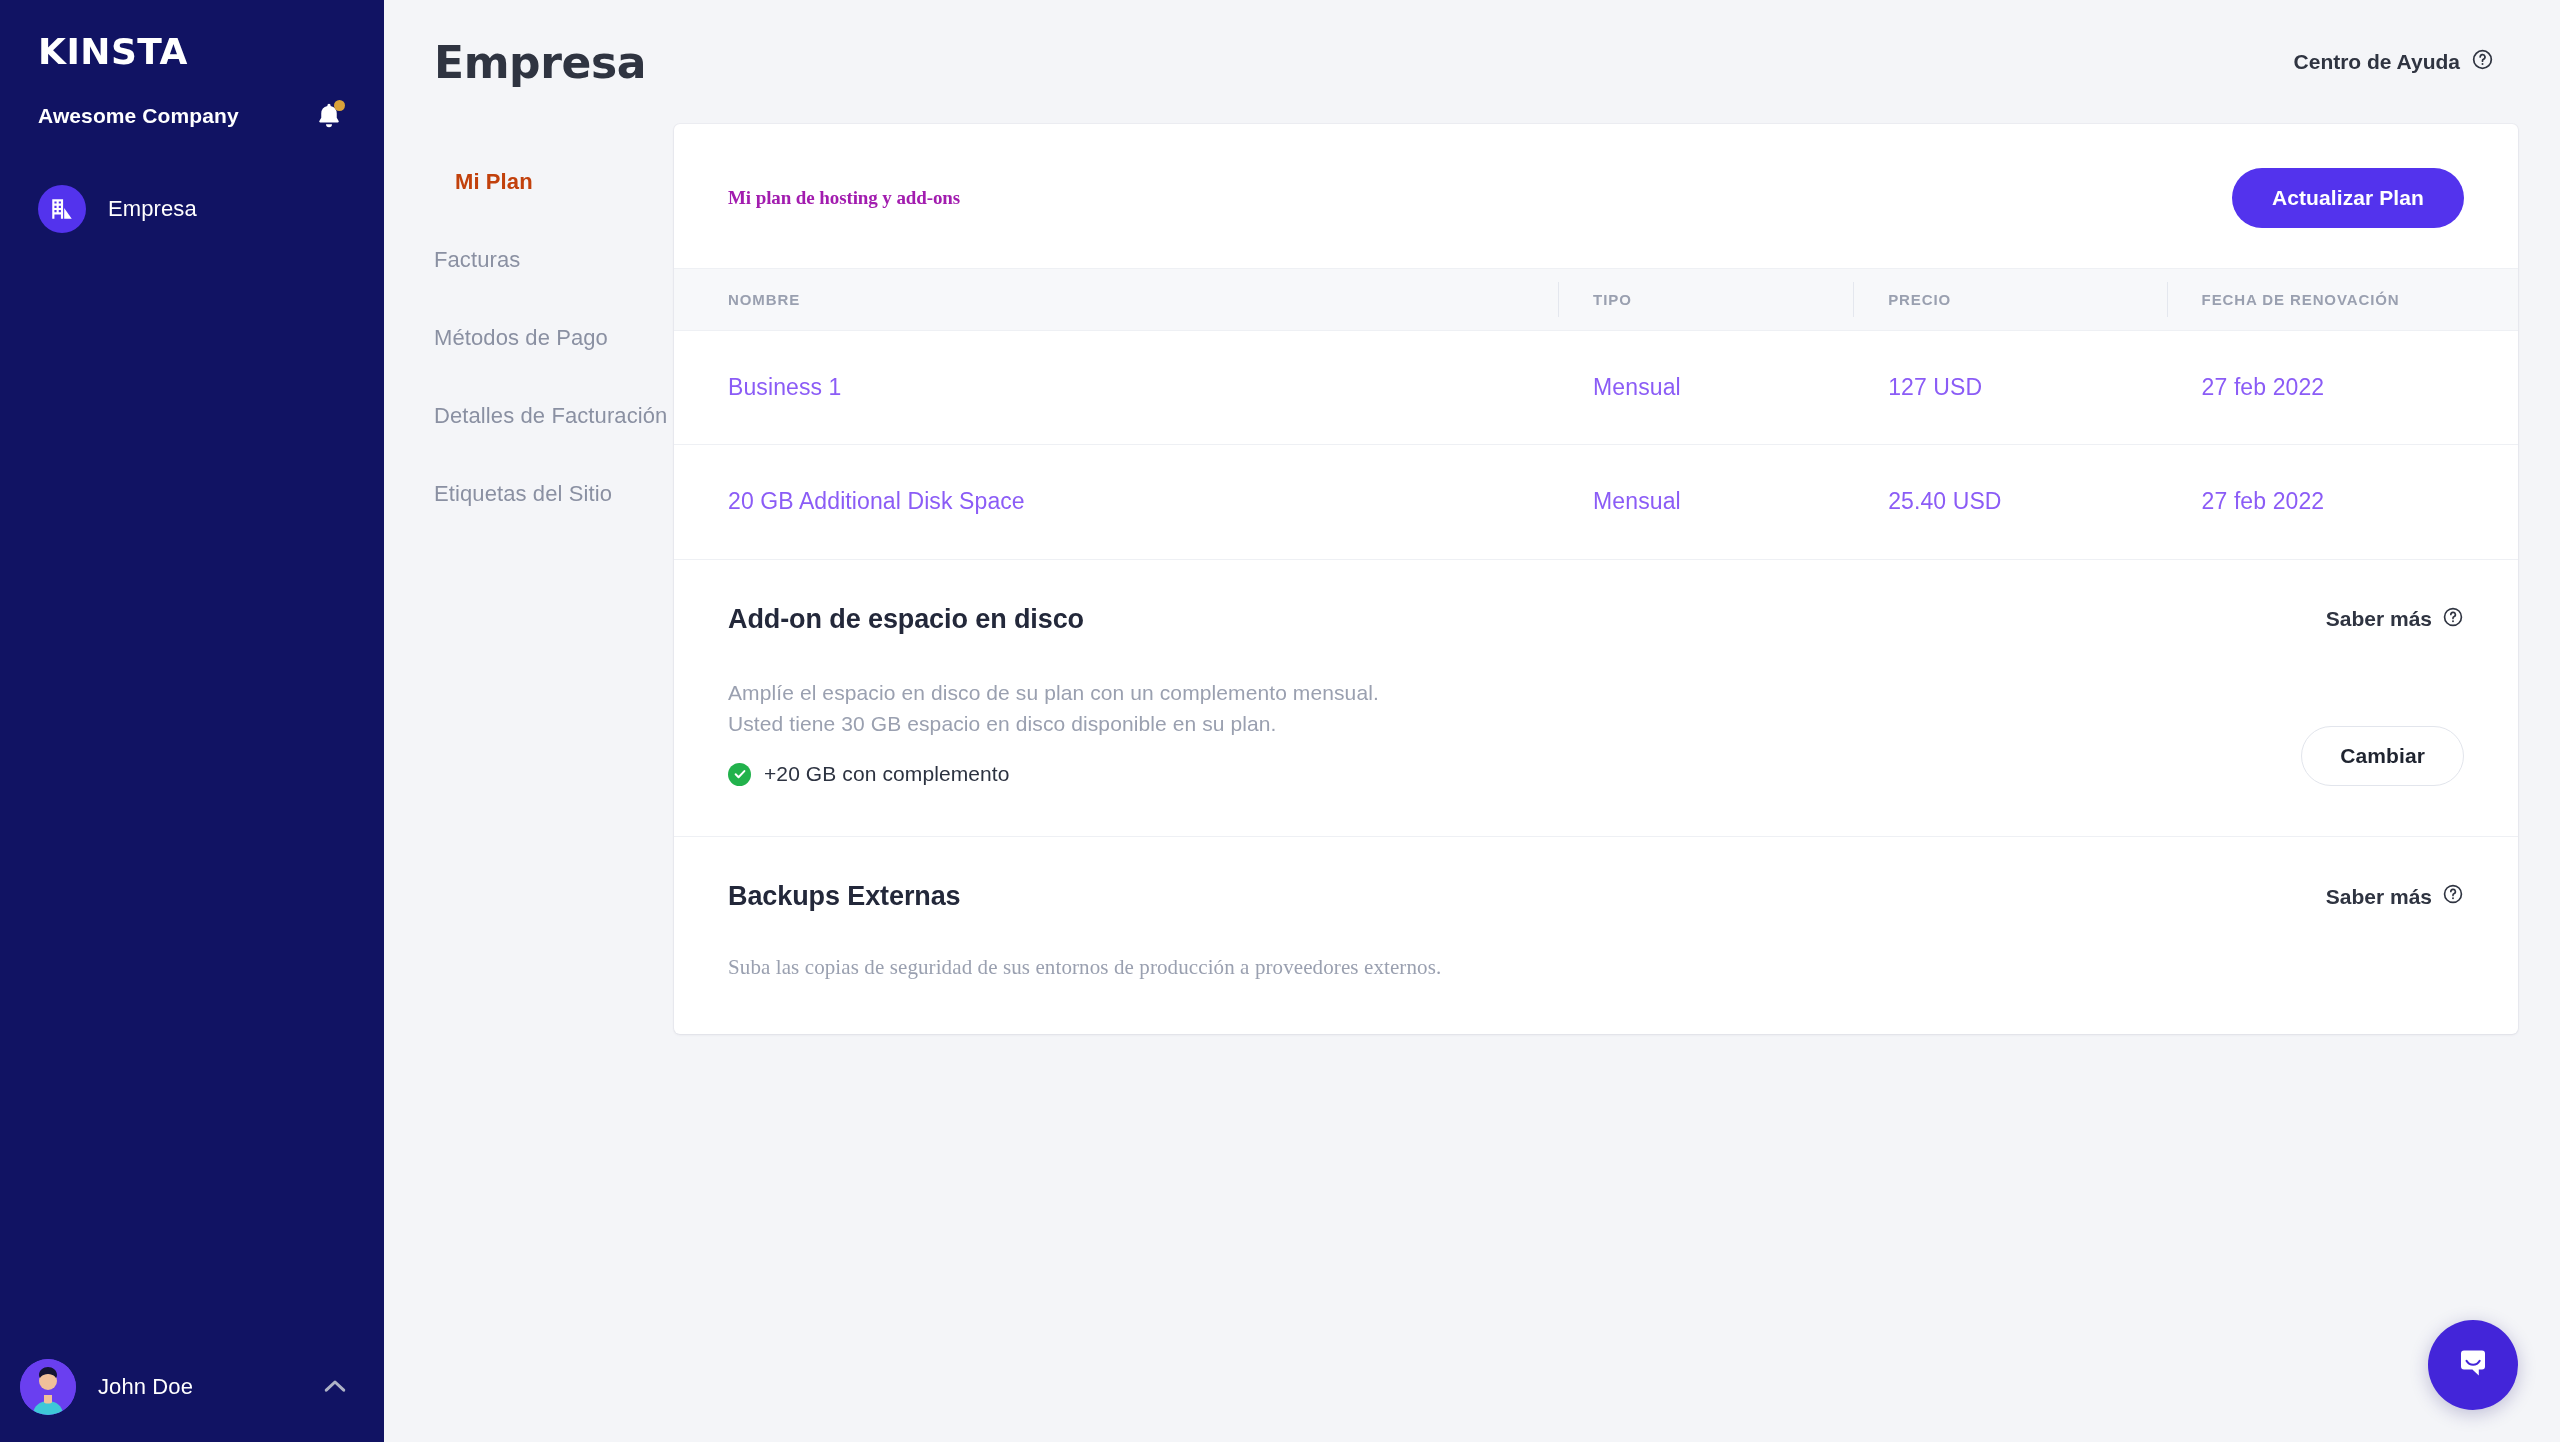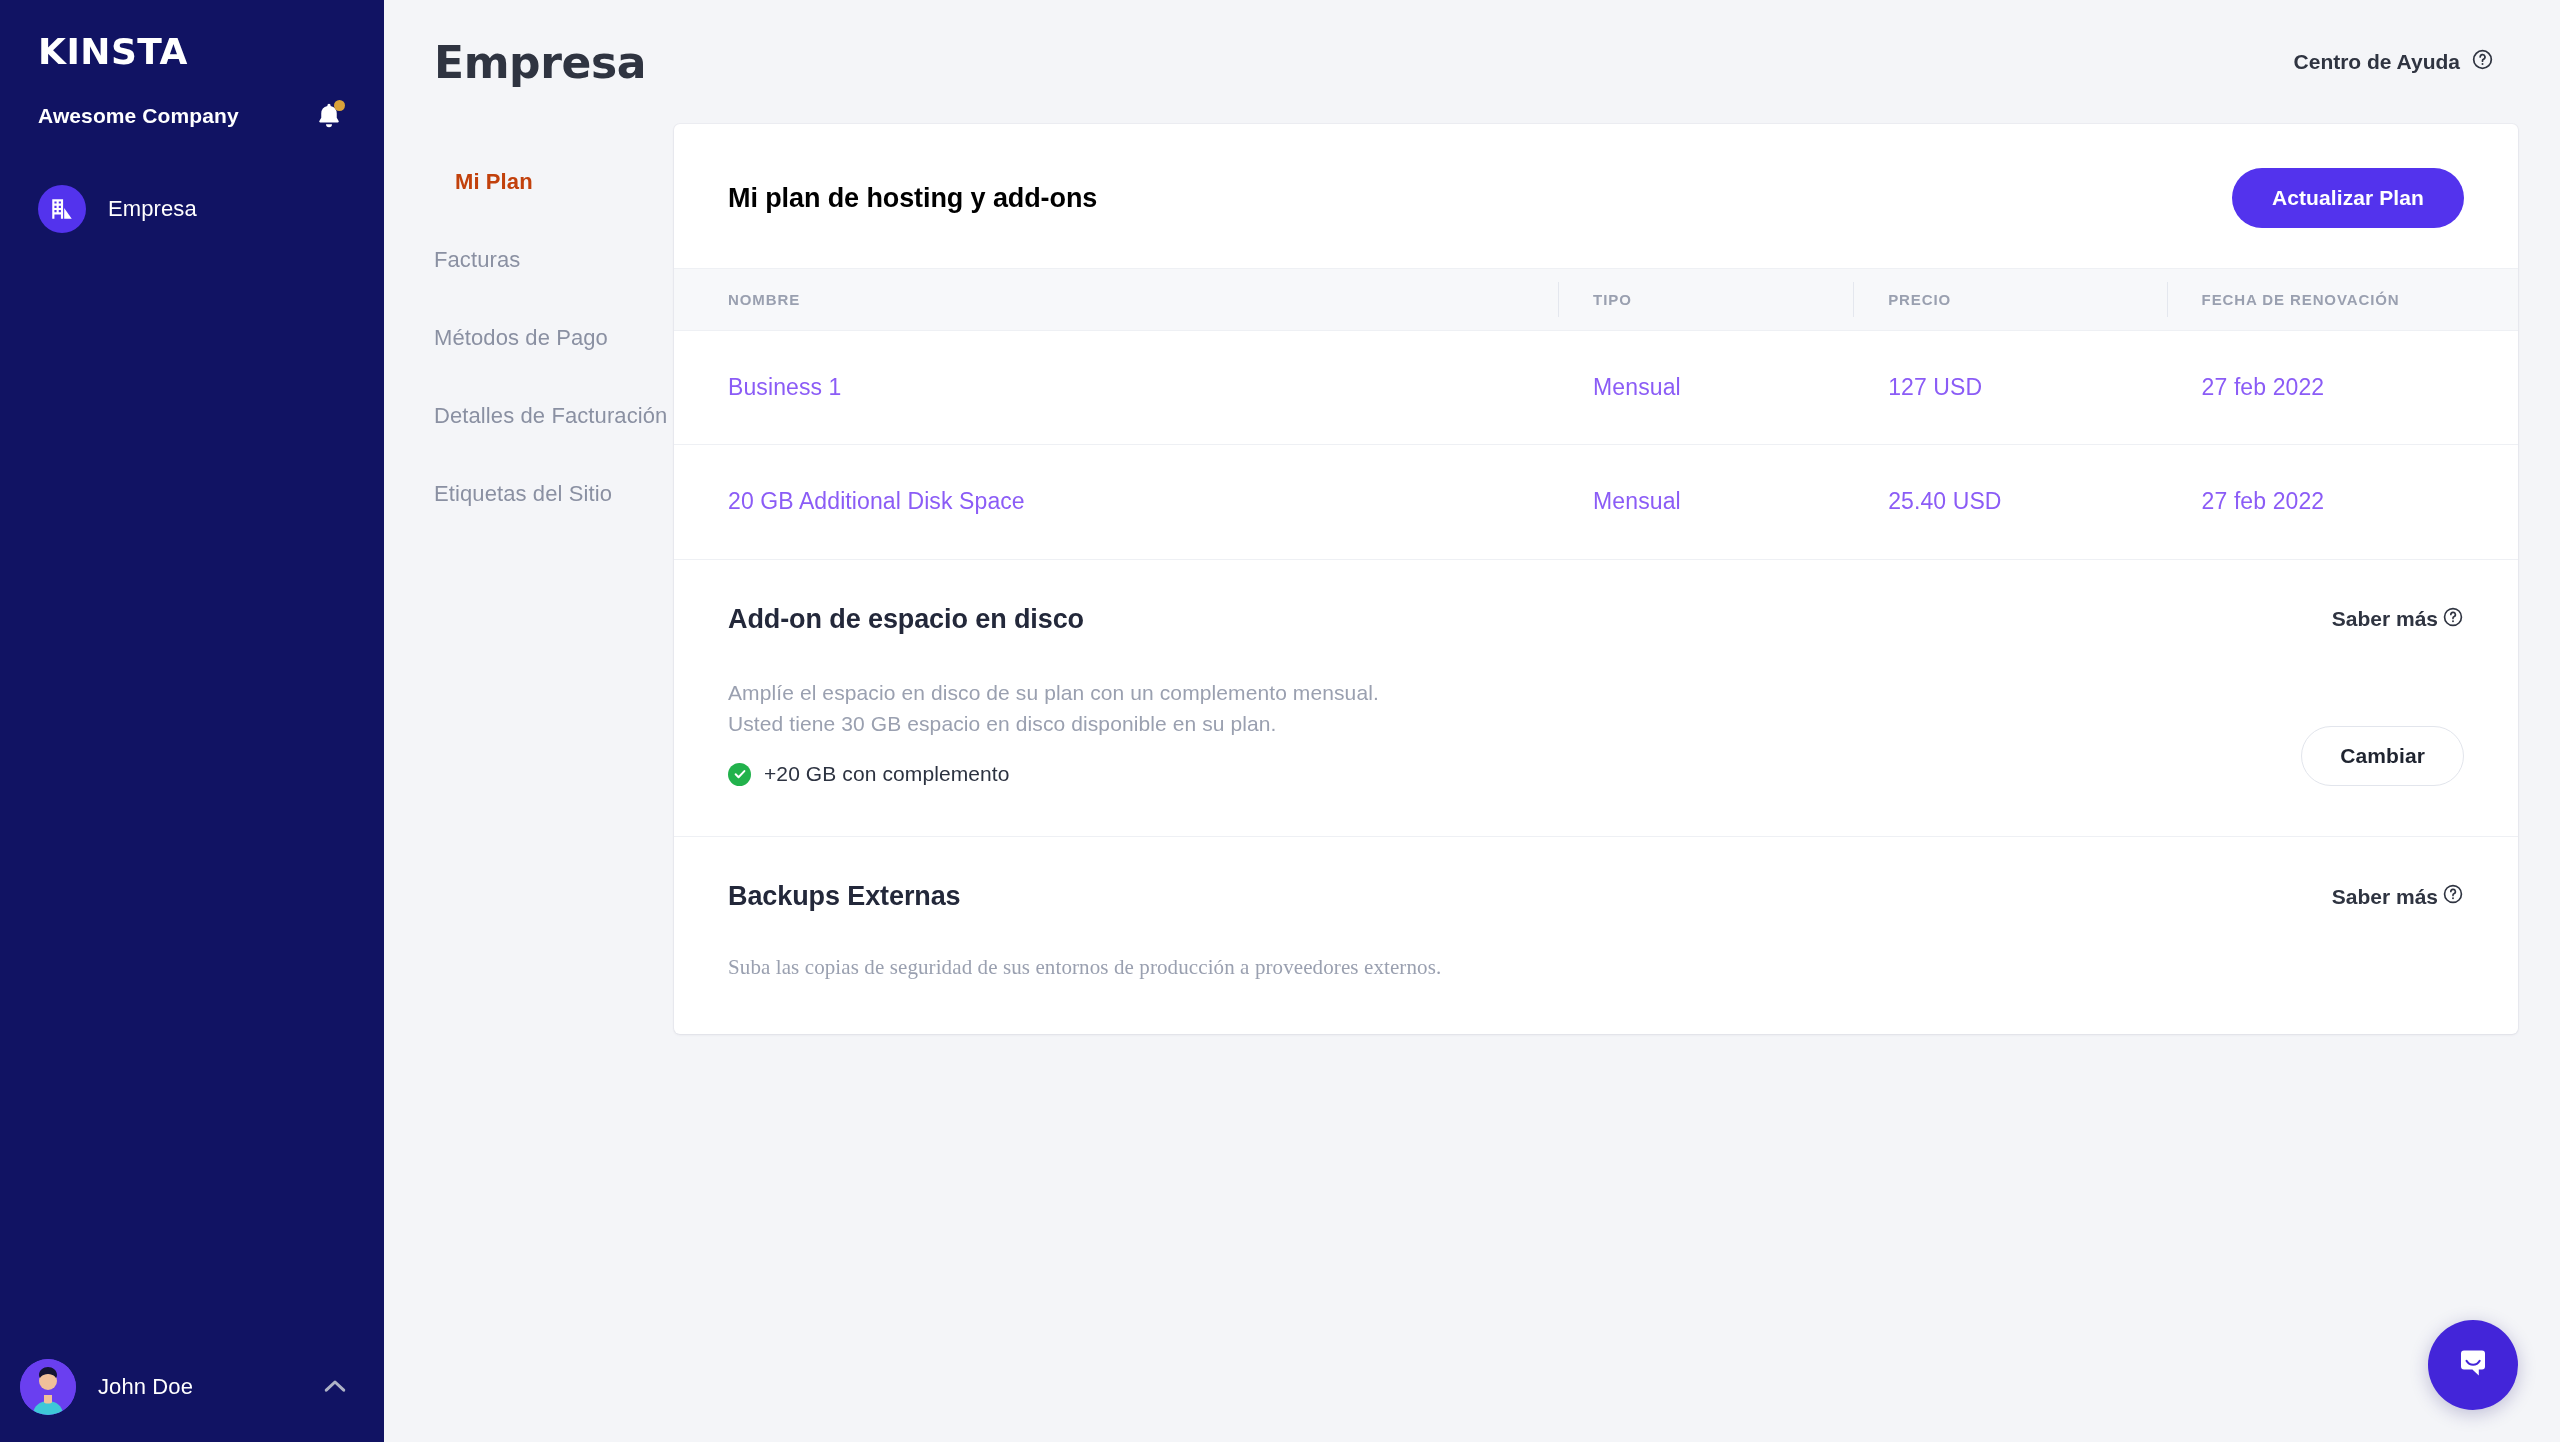--- a/index.html
+++ b/index.html
@@ -166,25 +166,25 @@
     overflow: hidden;
   }
 
   .card-head {
     display: flex;
     align-items: center;
     justify-content: space-between;
     padding: 44px 54px 40px 54px;
   }
   .card-title {
-    font-size: 27px;
-    font-weight: 700;
-    color: #000000;
+    font-size: 19px;
+    font-weight: 700;
+    color: #a21caf;
     letter-spacing: -0.1px;
-    font-family: Liberation Sans, sans-serif;
+    font-family: Liberation Serif, serif;
   }
   .btn-primary {
     background: #5333ed;
     color: #ffffff;
     border: none;
     border-radius: 30px;
     font-size: 21px;
     font-weight: 700;
     padding: 18px 40px;
     cursor: pointer;
@@ -247,21 +247,21 @@
   .section-title {
     font-size: 27px;
     font-weight: 700;
     color: #23283a;
     letter-spacing: -0.1px;
     font-family: Liberation Sans, sans-serif;
   }
   .learn-more {
     display: flex;
     align-items: center;
-    gap: 4px;
+    gap: 10px;
     color: #2f3441;
     font-size: 21px;
     font-weight: 700;
     cursor: pointer;
   }
   .section-body {
     margin-top: 42px;
     display: flex;
     align-items: flex-end;
     justify-content: space-between;

